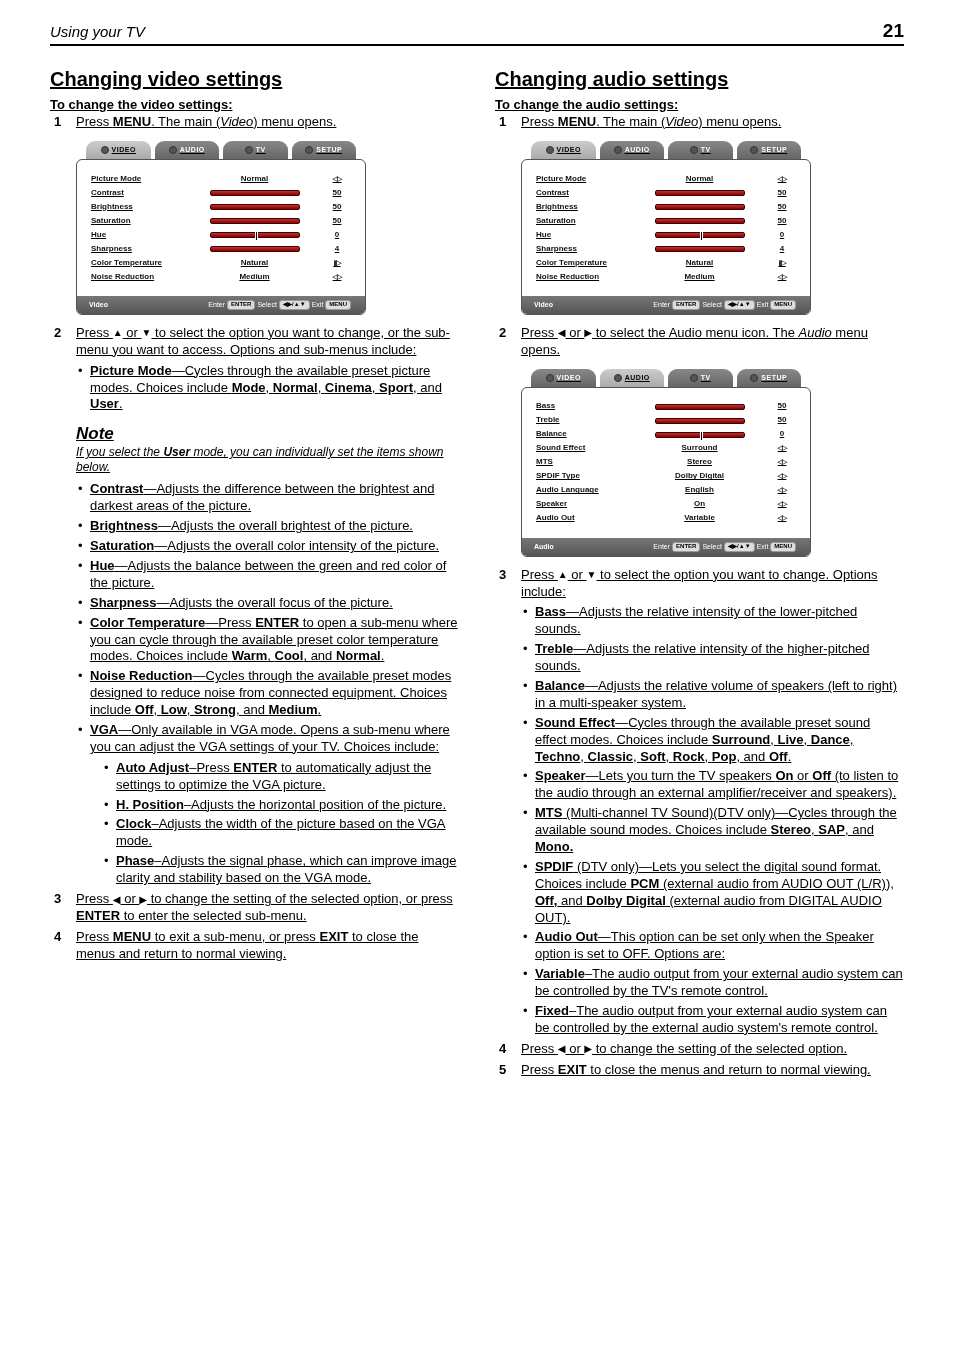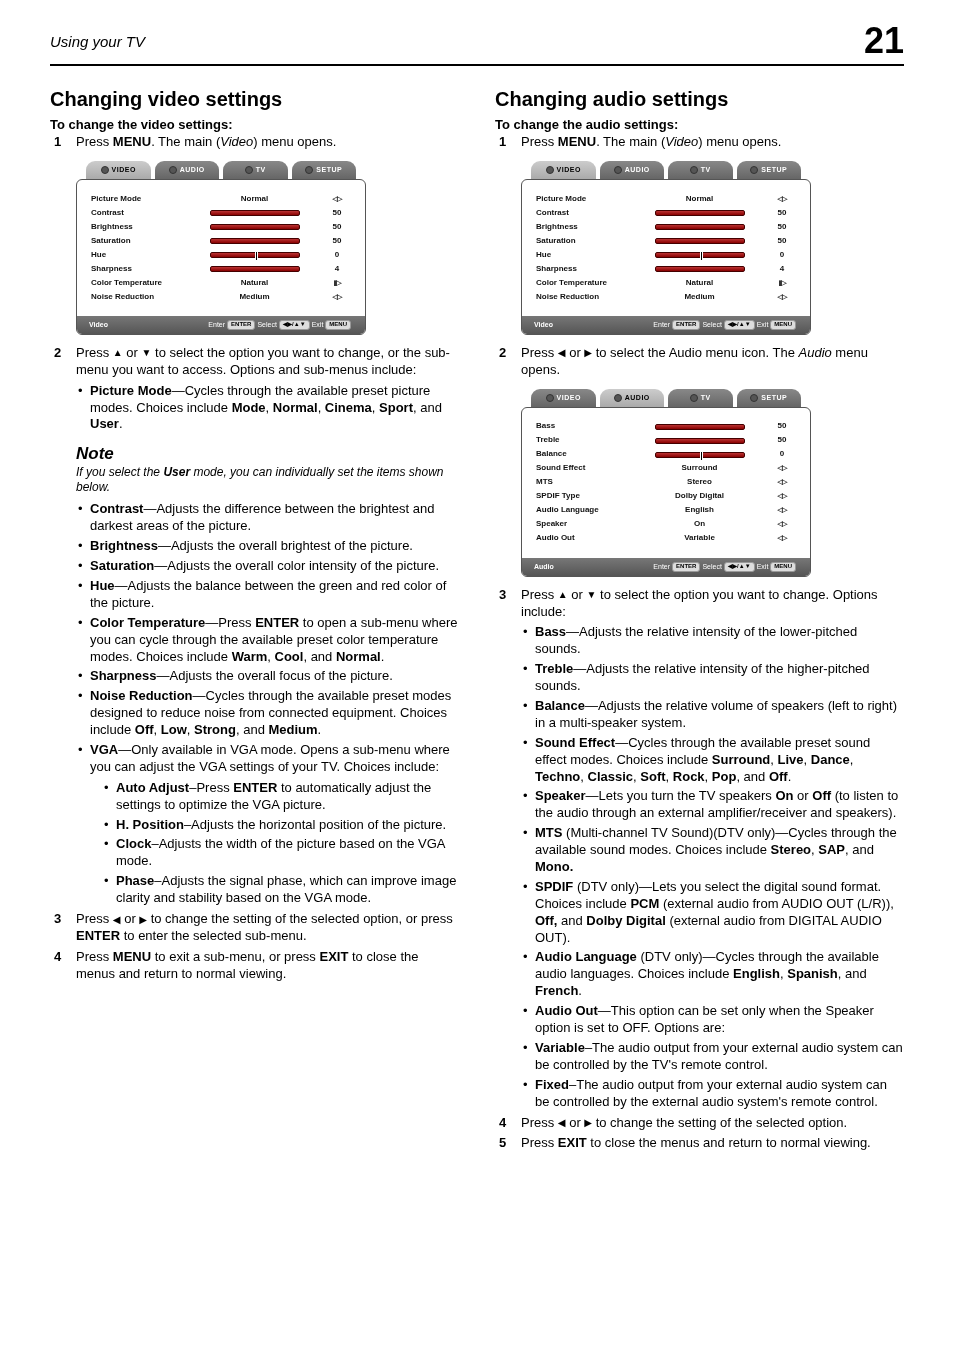--- a/index.html
+++ b/index.html
@@ -16,26 +16,27 @@
     align-items: center;
     border-bottom: 2px solid #000;
     padding-bottom: 2px;
     margin-bottom: 22px;
   }
   .header-bar .chapter {
     font-style: italic;
     font-size: 15px;
   }
   .header-bar .pagenum {
-    font-size: 36px;
+    font-size: 19px;
     font-weight: 700;
   }
   .columns {
     display: flex;
     gap: 36px;
+    text-decoration: underline;
   }
   .col { width: 50%; }
   h2.section {
     font-size: 20px;
     font-weight: 700;
     margin-bottom: 6px;
   }
   .subhead {
     font-size: 13px;
     font-weight: 700;
@@ -273,22 +274,22 @@
       <ul class="bullets">
         <li><b>Picture Mode</b><span>—Cycles through the available preset picture modes. Choices include </span><b>Mode</b><span>, </span><b>Normal</b><span>, </span><b>Cinema</b><span>, </span><b>Sport</b><span>, and </span><b>User</b><span>.</span></li>
       </ul>
       <div class="note-head">Note</div>
       <div class="note-body"><span>If you select the </span><b>User</b><span> mode, you can individually set the items shown below.</span></div>
       <ul class="bullets">
         <li><b>Contrast</b><span>—Adjusts the difference between the brightest and darkest areas of the picture.</span></li>
         <li><b>Brightness</b><span>—Adjusts the overall brightest of the picture.</span></li>
         <li><b>Saturation</b><span>—Adjusts the overall color intensity of the picture.</span></li>
         <li><b>Hue</b><span>—Adjusts the balance between the green and red color of the picture.</span></li>
+        <li><b>Sharpness</b><span>—Adjusts the overall focus of the picture.</span></li>
         <li><b>Color Temperature</b><span>—Press </span><b>ENTER</b><span> to open a sub-menu where you can cycle through the available preset color temperature modes. Choices include </span><b>Warm</b><span>, </span><b>Cool</b><span>, and </span><b>Normal</b><span>.</span></li>
-        <li><b>Sharpness</b><span>—Adjusts the overall focus of the picture.</span></li>
         <li><b>Noise Reduction</b><span>—Cycles through the available preset modes designed to reduce noise from connected equipment. Choices include </span><b>Off</b><span>, </span><b>Low</b><span>, </span><b>Strong</b><span>, and </span><b>Medium</b><span>.</span></li>
         <li><b>VGA</b><span>—Only available in VGA mode. Opens a sub-menu where you can adjust the VGA settings of your TV. Choices include:</span>
           <ul class="bullets sub">
             <li><b>Auto Adjust</b><span>–Press </span><b>ENTER</b><span> to automatically adjust the settings to optimize the VGA picture.</span></li>
             <li><b>H. Position</b><span>–Adjusts the horizontal position of the picture.</span></li>
             <li><b>Clock</b><span>–Adjusts the width of the picture based on the VGA mode.</span></li>
             <li><b>Phase</b><span>–Adjusts the signal phase, which can improve image clarity and stability based on the VGA mode.</span></li>
           </ul>
         </li>
       </ul>
@@ -463,21 +464,20 @@
     <li>
       <span class="step-text"><span>Press </span><span class="inline-icon tri-up"></span><span> or </span><span class="inline-icon tri-down"></span><span> to select the option you want to change. Options include:</span></span>
       <ul class="bullets">
         <li><b>Bass</b><span>—Adjusts the relative intensity of the lower-pitched sounds.</span></li>
         <li><b>Treble</b><span>—Adjusts the relative intensity of the higher-pitched sounds.</span></li>
         <li><b>Balance</b><span>—Adjusts the relative volume of speakers (left to right) in a multi-speaker system.</span></li>
         <li><b>Sound Effect</b><span>—Cycles through the available preset sound effect modes. Choices include </span><b>Surround</b><span>, </span><b>Live</b><span>, </span><b>Dance</b><span>, </span><b>Techno</b><span>, </span><b>Classic</b><span>, </span><b>Soft</b><span>, </span><b>Rock</b><span>, </span><b>Pop</b><span>, and </span><b>Off</b><span>.</span></li>
         <li><b>Speaker</b><span>—Lets you turn the TV speakers </span><b>On</b><span> or </span><b>Off</b><span> (to listen to the audio through an external amplifier/receiver and speakers).</span></li>
         <li><b>MTS</b><span> (Multi-channel TV Sound)(DTV only)—Cycles through the available sound modes. Choices include </span><b>Stereo</b><span>, </span><b>SAP</b><span>, and </span><b>Mono.</b></li>
         <li><b>SPDIF</b><span> (DTV only)—Lets you select the digital sound format. Choices include </span><b>PCM</b><span> (external audio from AUDIO OUT (L/R)), </span><b>Off,</b><span> and </span><b>Dolby Digital</b><span> (external audio from DIGITAL AUDIO OUT).</span></li>
-        <li><b>Audio Language</b><span> (DTV only)—Cycles through the available audio languages. Choices include </span><b>English</b><span>, </span><b>Spanish</b><span>, and </span><b>French</b><span>.</span></li>
         <li><b>Audio Out</b><span>—This option can be set only when the Speaker option is set to OFF. Options are:</span></li>
         <li><b>Variable</b><span>–The audio output from your external audio system can be controlled by the TV's remote control.</span></li>
         <li><b>Fixed</b><span>–The audio output from your external audio system can be controlled by the external audio system's remote control.</span></li>
       </ul>
     </li>
 
     <li>
       <span class="step-text"><span>Press </span><span class="inline-icon tri-left"></span><span> or </span><span class="inline-icon tri-right"></span><span> to change the setting of the selected option.</span></span>
     </li>
 

